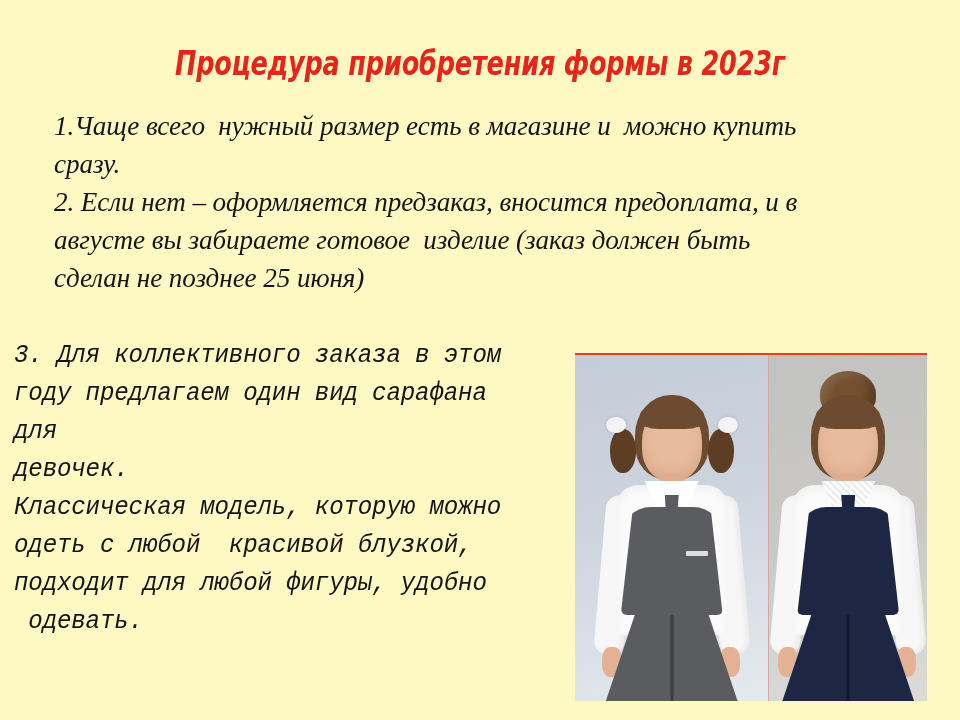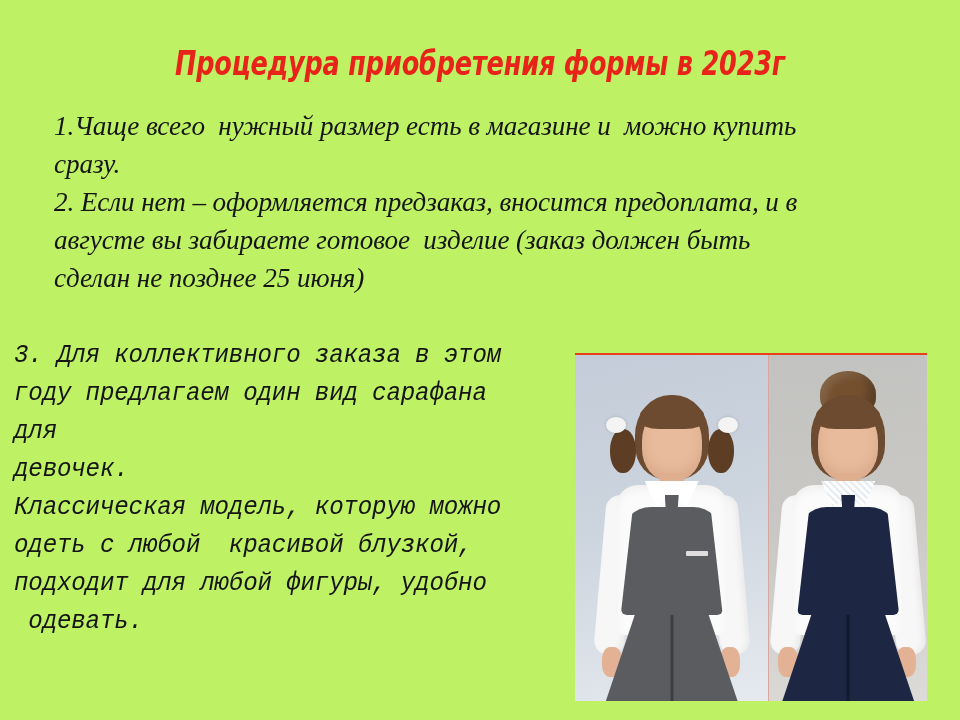--- a/index.html
+++ b/index.html
@@ -9,21 +9,21 @@
   body {
     width: 960px;
     height: 720px;
     overflow: hidden;
     font-family: "Liberation Sans", sans-serif;
   }
   .slide {
     position: relative;
     width: 960px;
     height: 720px;
-    background: #bef264;
+    background: #fef9c3;
     overflow: hidden;
   }
 
   
   .slide-title {
     position: absolute;
     left: 0;
     top: 44px;
     width: 960px;
     text-align: center;

